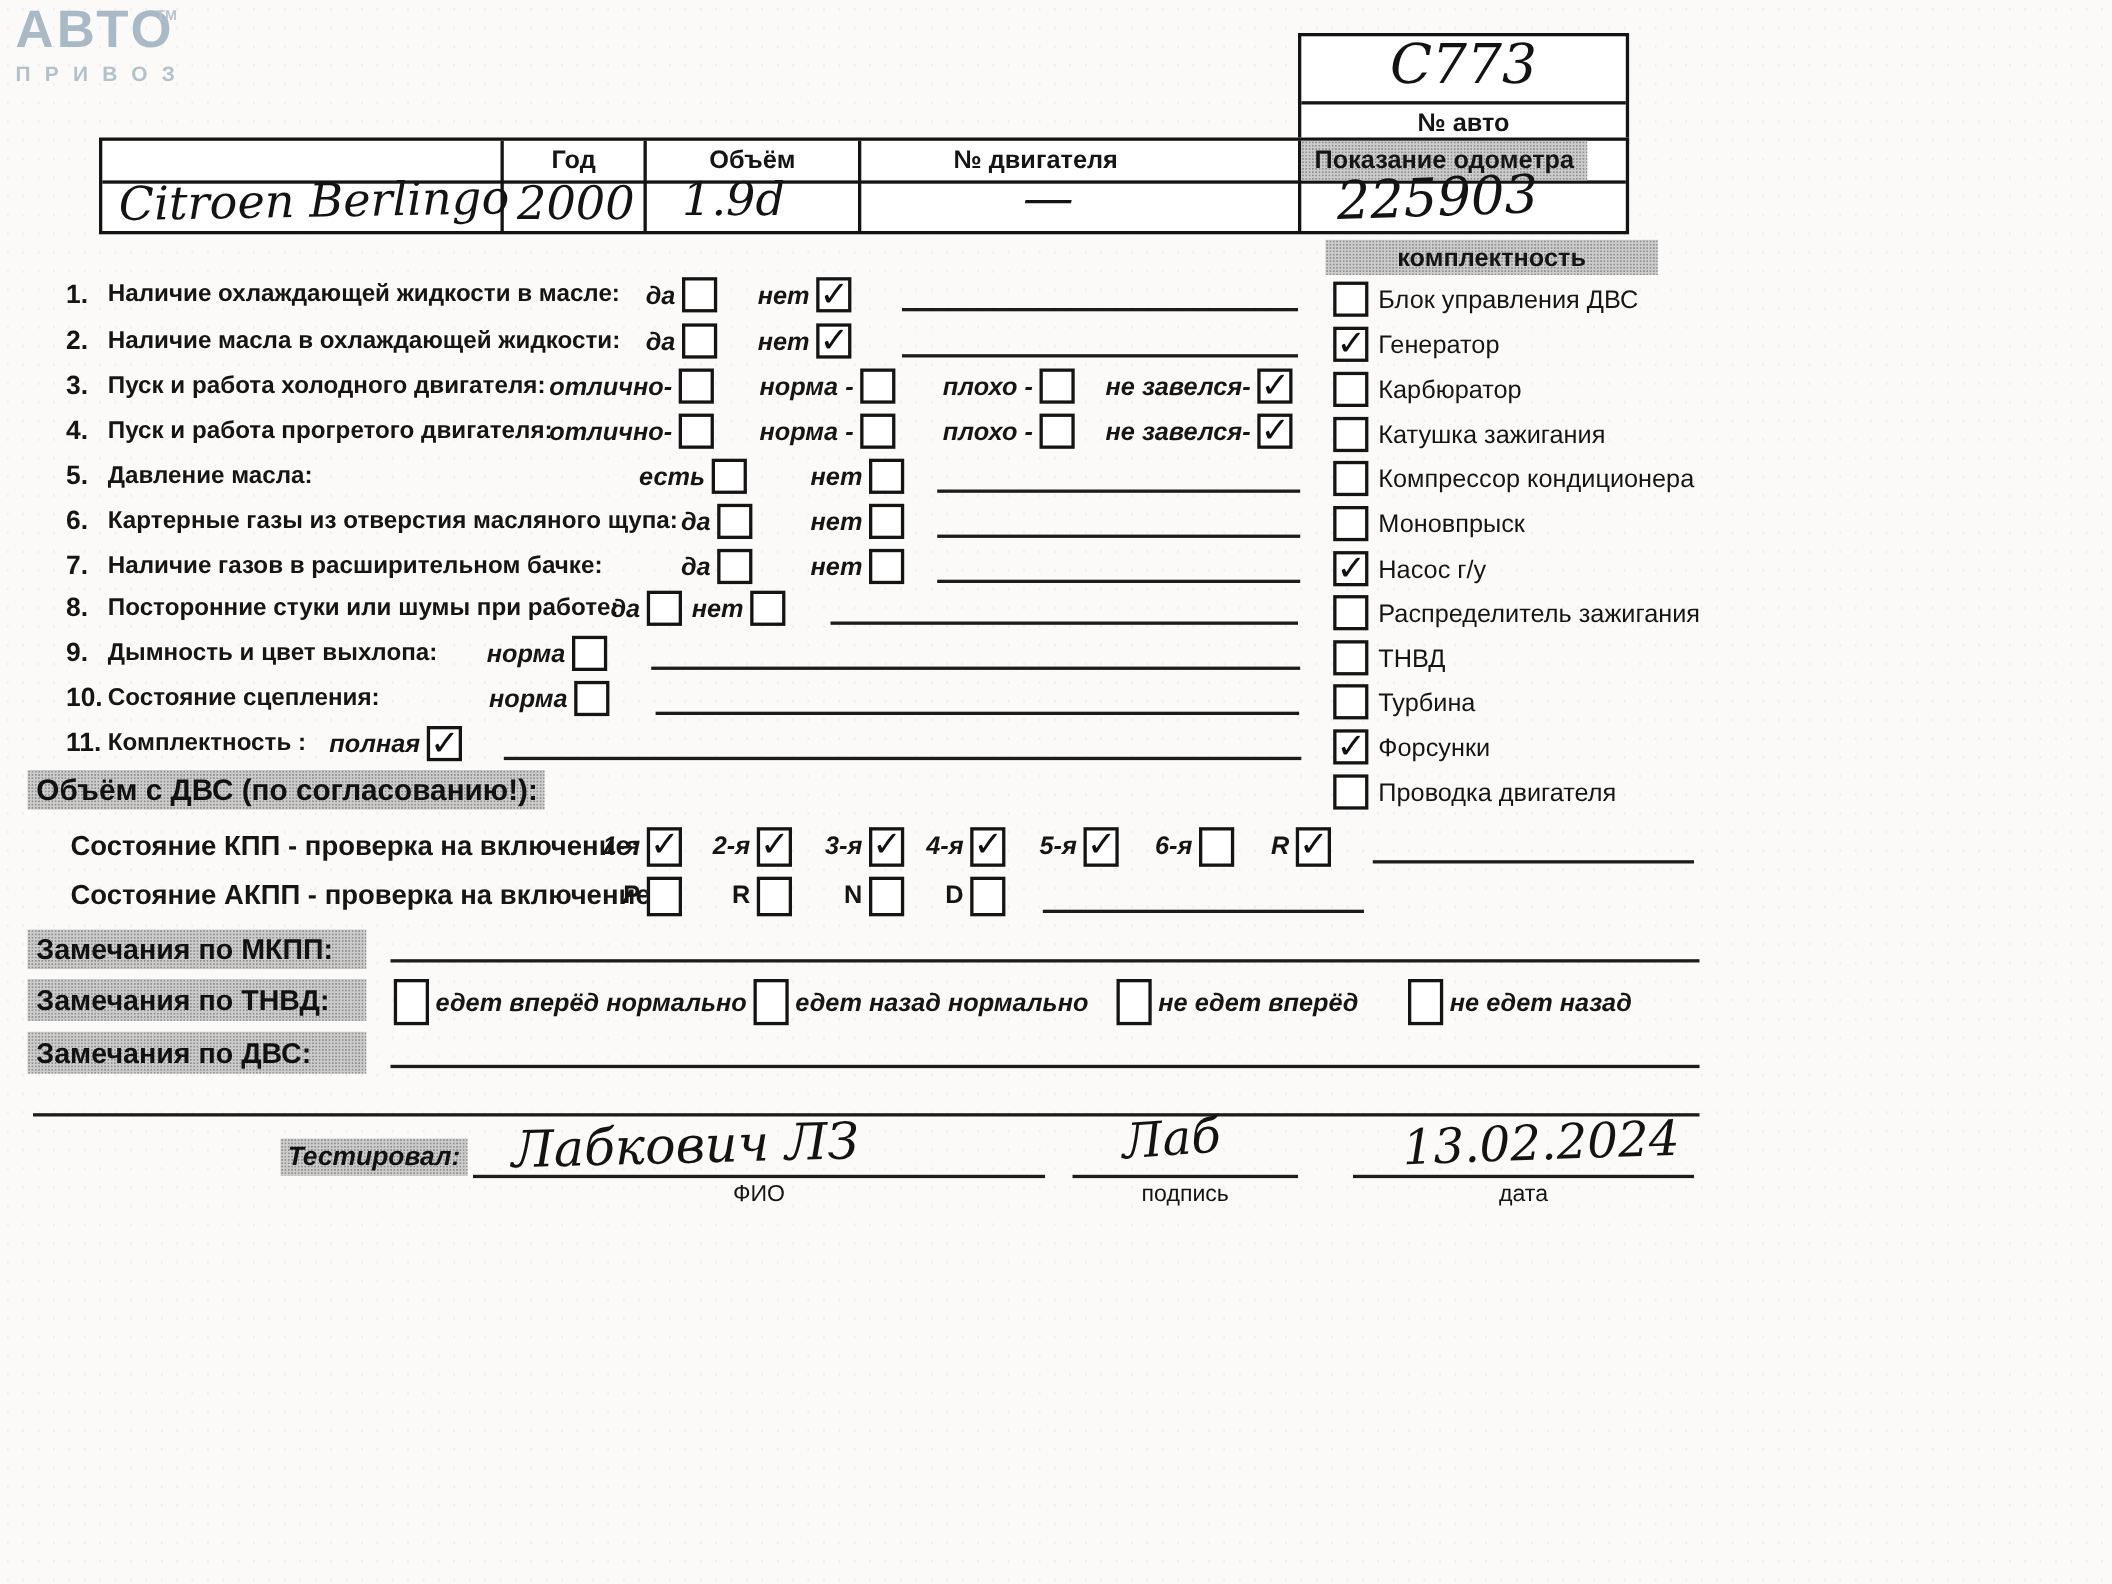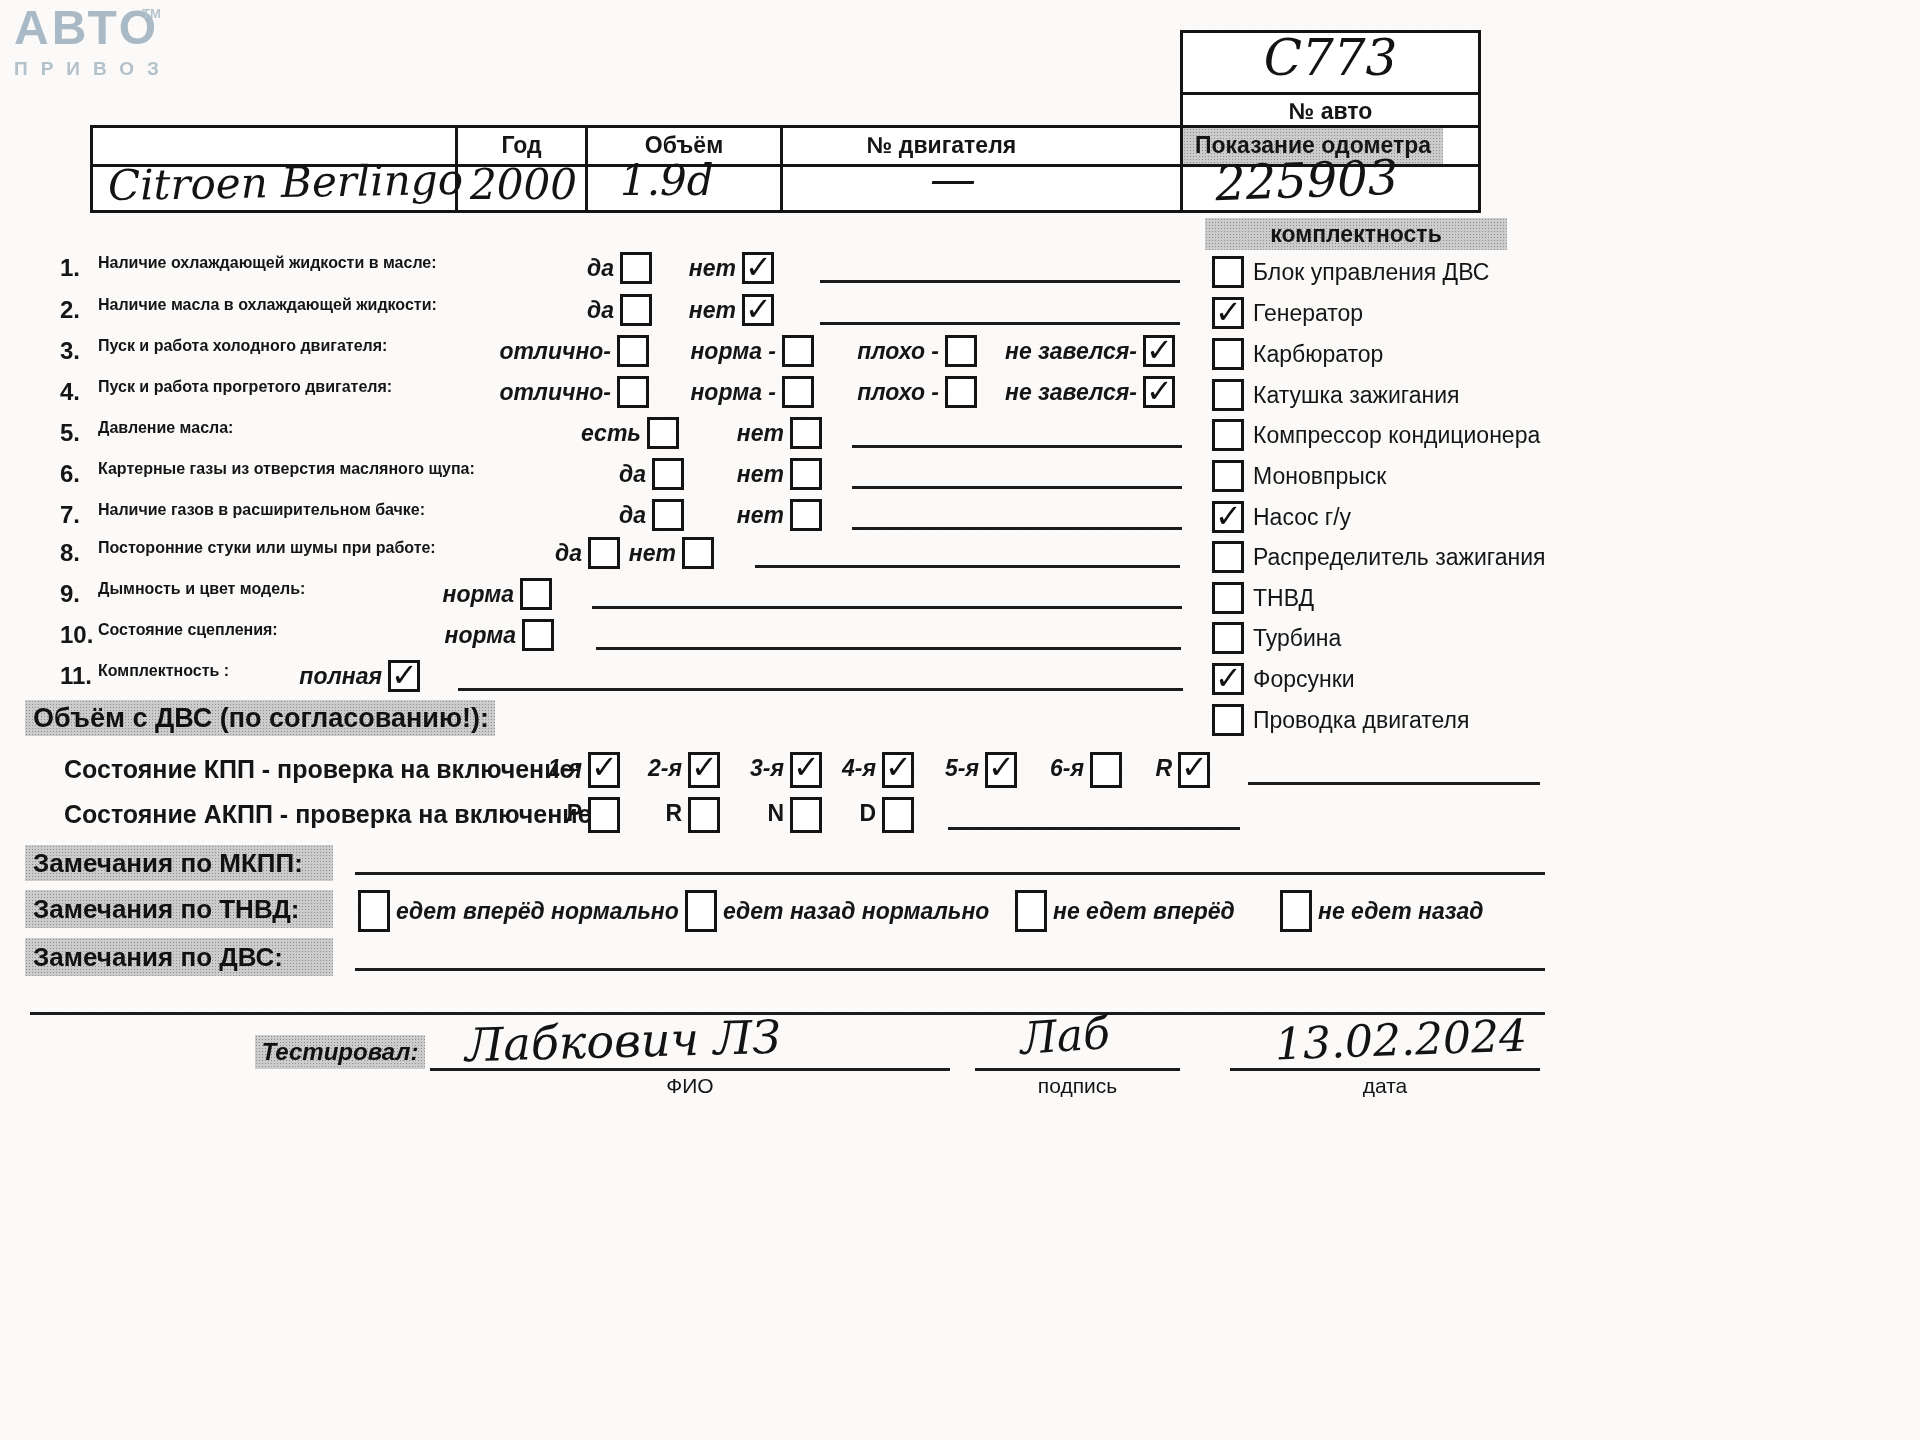--- a/index.html
+++ b/index.html
@@ -37,21 +37,21 @@
     text-align:center;font-size:23px;font-weight:bold;line-height:32px;}
   
   .vtable{position:absolute;left:90px;top:125px;width:1385px;height:82px;border:3px solid #141414;background:#fff;}
   .vdiv{position:absolute;top:0;bottom:0;width:3px;background:#141414;}
   .hdiv{position:absolute;left:0;right:0;top:36px;height:3px;background:#141414;}
   .vhead{position:absolute;top:0;height:36px;line-height:34px;text-align:center;font-size:23px;font-weight:bold;}
   .hand{font-family:"DejaVu Serif", serif;font-style:italic;color:#131313;white-space:nowrap;}
   
   .crow{position:absolute;left:0;width:1920px;height:32px;}
   .num{position:absolute;left:60px;top:2px;font-size:24px;font-weight:bold;}
-  .q{position:absolute;left:98px;top:2px;font-size:16px;font-weight:bold;white-space:nowrap;}
+  .q{position:absolute;left:98px;top:2px;font-size:22px;font-weight:bold;white-space:nowrap;}
   .opt{position:absolute;top:0;width:30px;height:30px;}
   .olab{position:absolute;right:36px;top:3px;font-size:23px;font-weight:bold;font-style:italic;white-space:nowrap;}
   .upright{font-style:normal;}
   .box{position:absolute;left:0;top:0;width:26px;height:26px;border:3px solid #141414;background:#fff;}
   .gbox{height:30px;}
   .mark{position:absolute;left:0px;top:-7px;font-size:32px;font-weight:bold;font-style:normal;
     font-family:"DejaVu Sans", sans-serif;color:#101010;}
   .hline{position:absolute;height:0;border-bottom:3px solid #1c1c1c;}
   
   .secbar{position:absolute;font-weight:bold;color:#111;}
@@ -335,21 +335,21 @@
         <i class="olab">нет</i>
         <span class="box">
           <b class="mark"></b>
         </span>
       </span>
     <span class="hline" style="left:755px;width:425px;top:28px"></span>
   </div>
 
   <div class="crow" style="top:578px">
     <span class="num">9.</span>
-    <span class="q">Дымность и цвет модель:</span>
+    <span class="q">Дымность и цвет выхлопа:</span>
     <span class="opt" style="left:520px">
         <i class="olab">норма</i>
         <span class="box">
           <b class="mark"></b>
         </span>
       </span>
     <span class="hline" style="left:592px;width:590px;top:28px"></span>
   </div>
 
   <div class="crow" style="top:619px">

